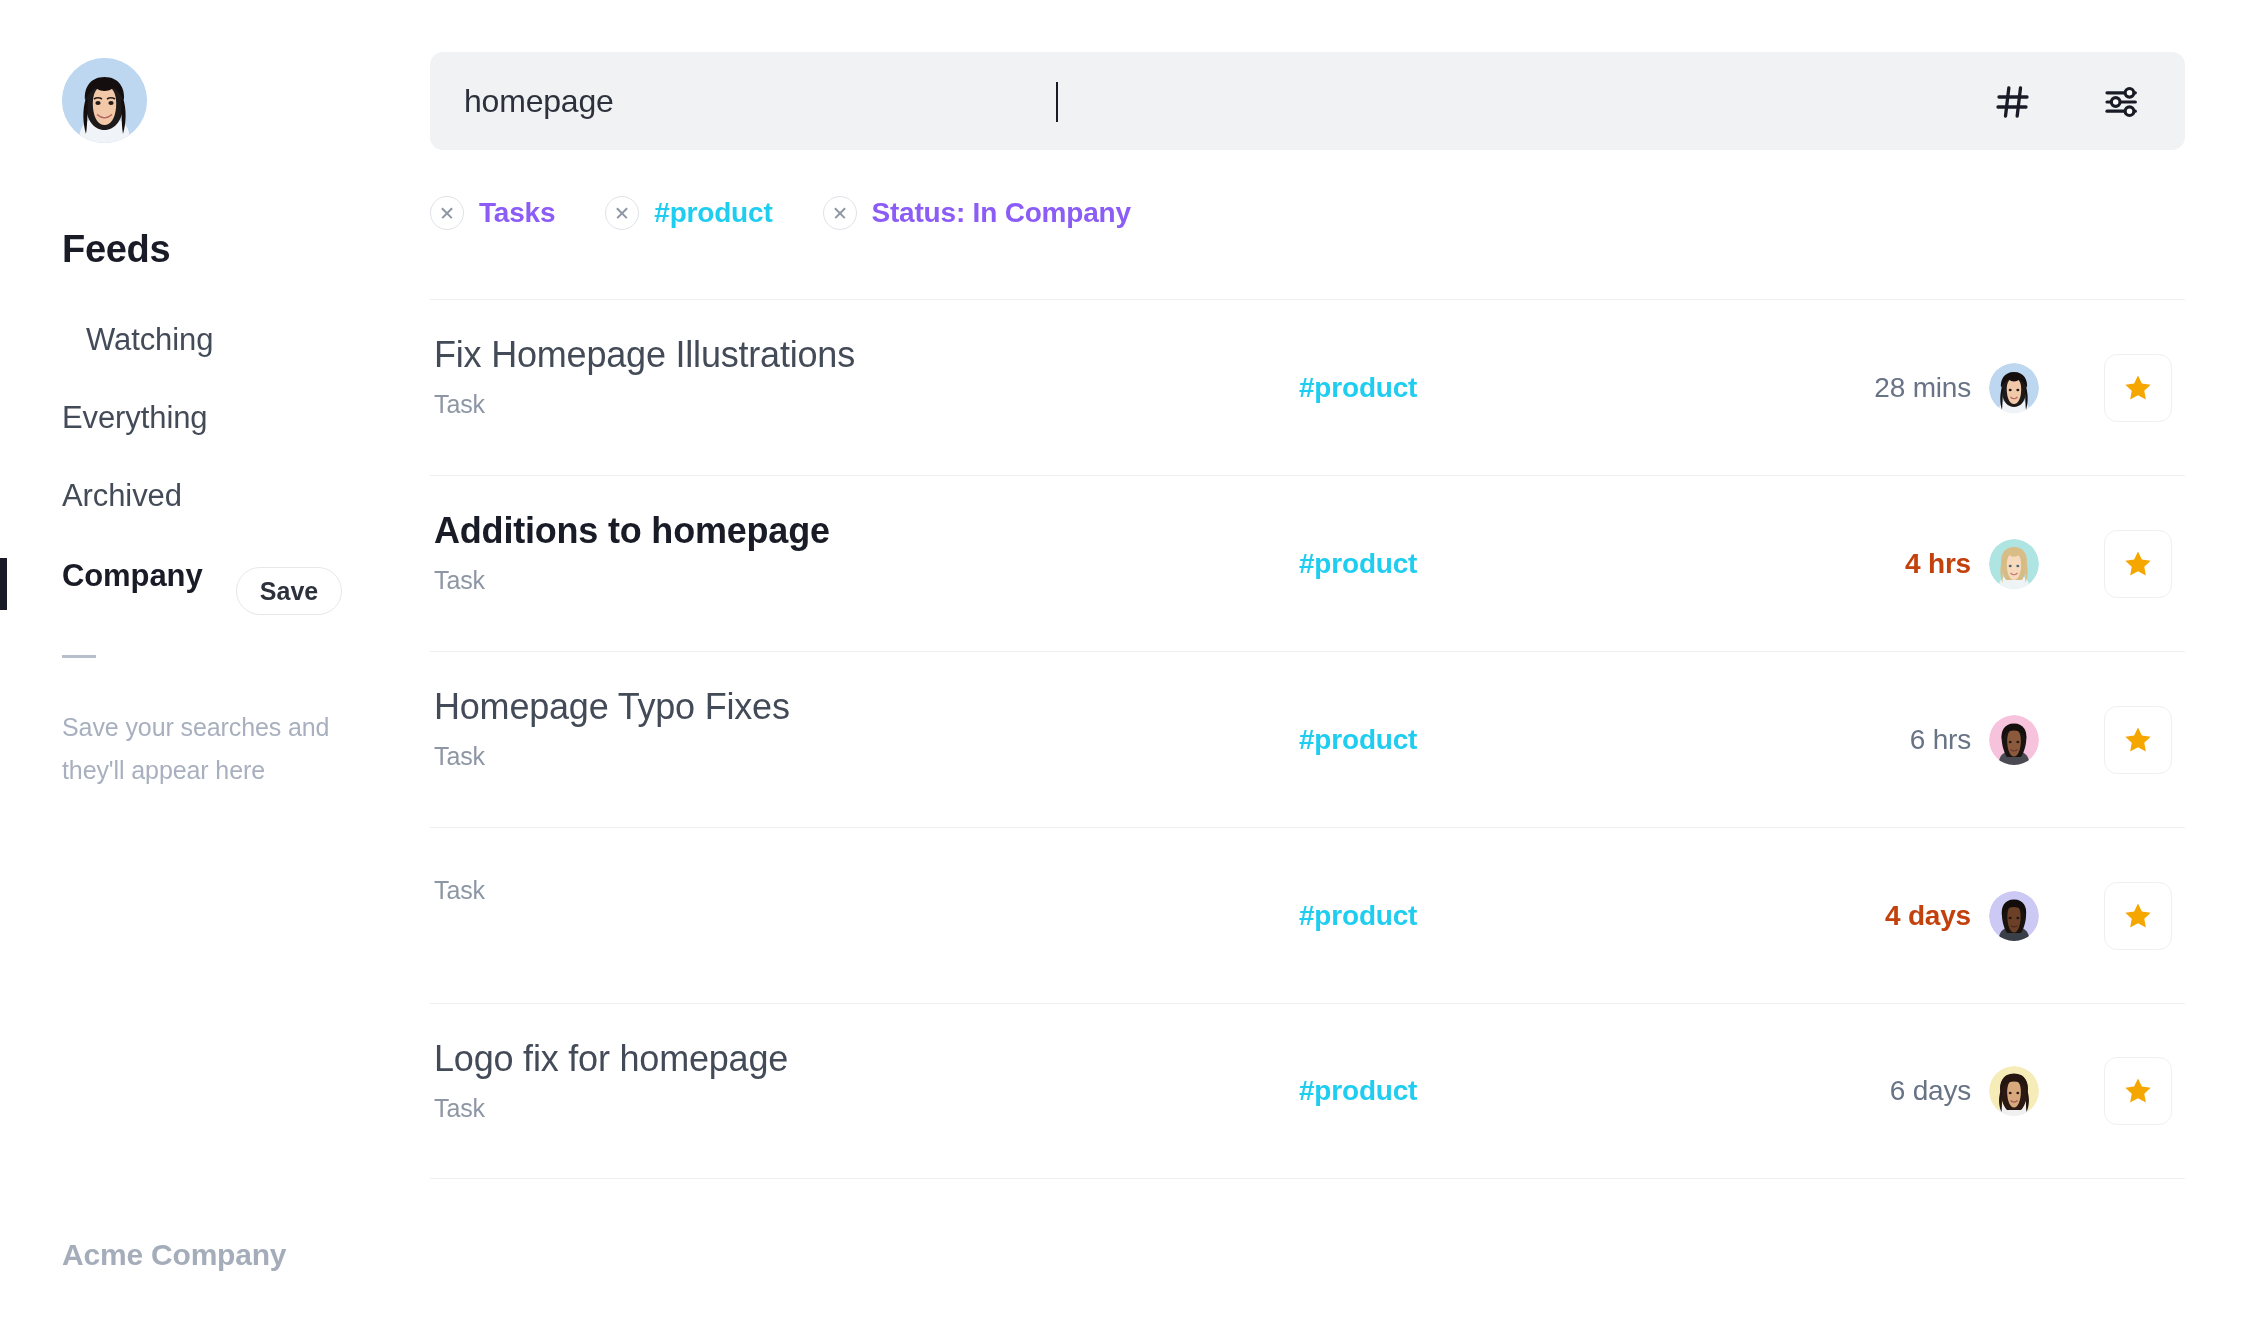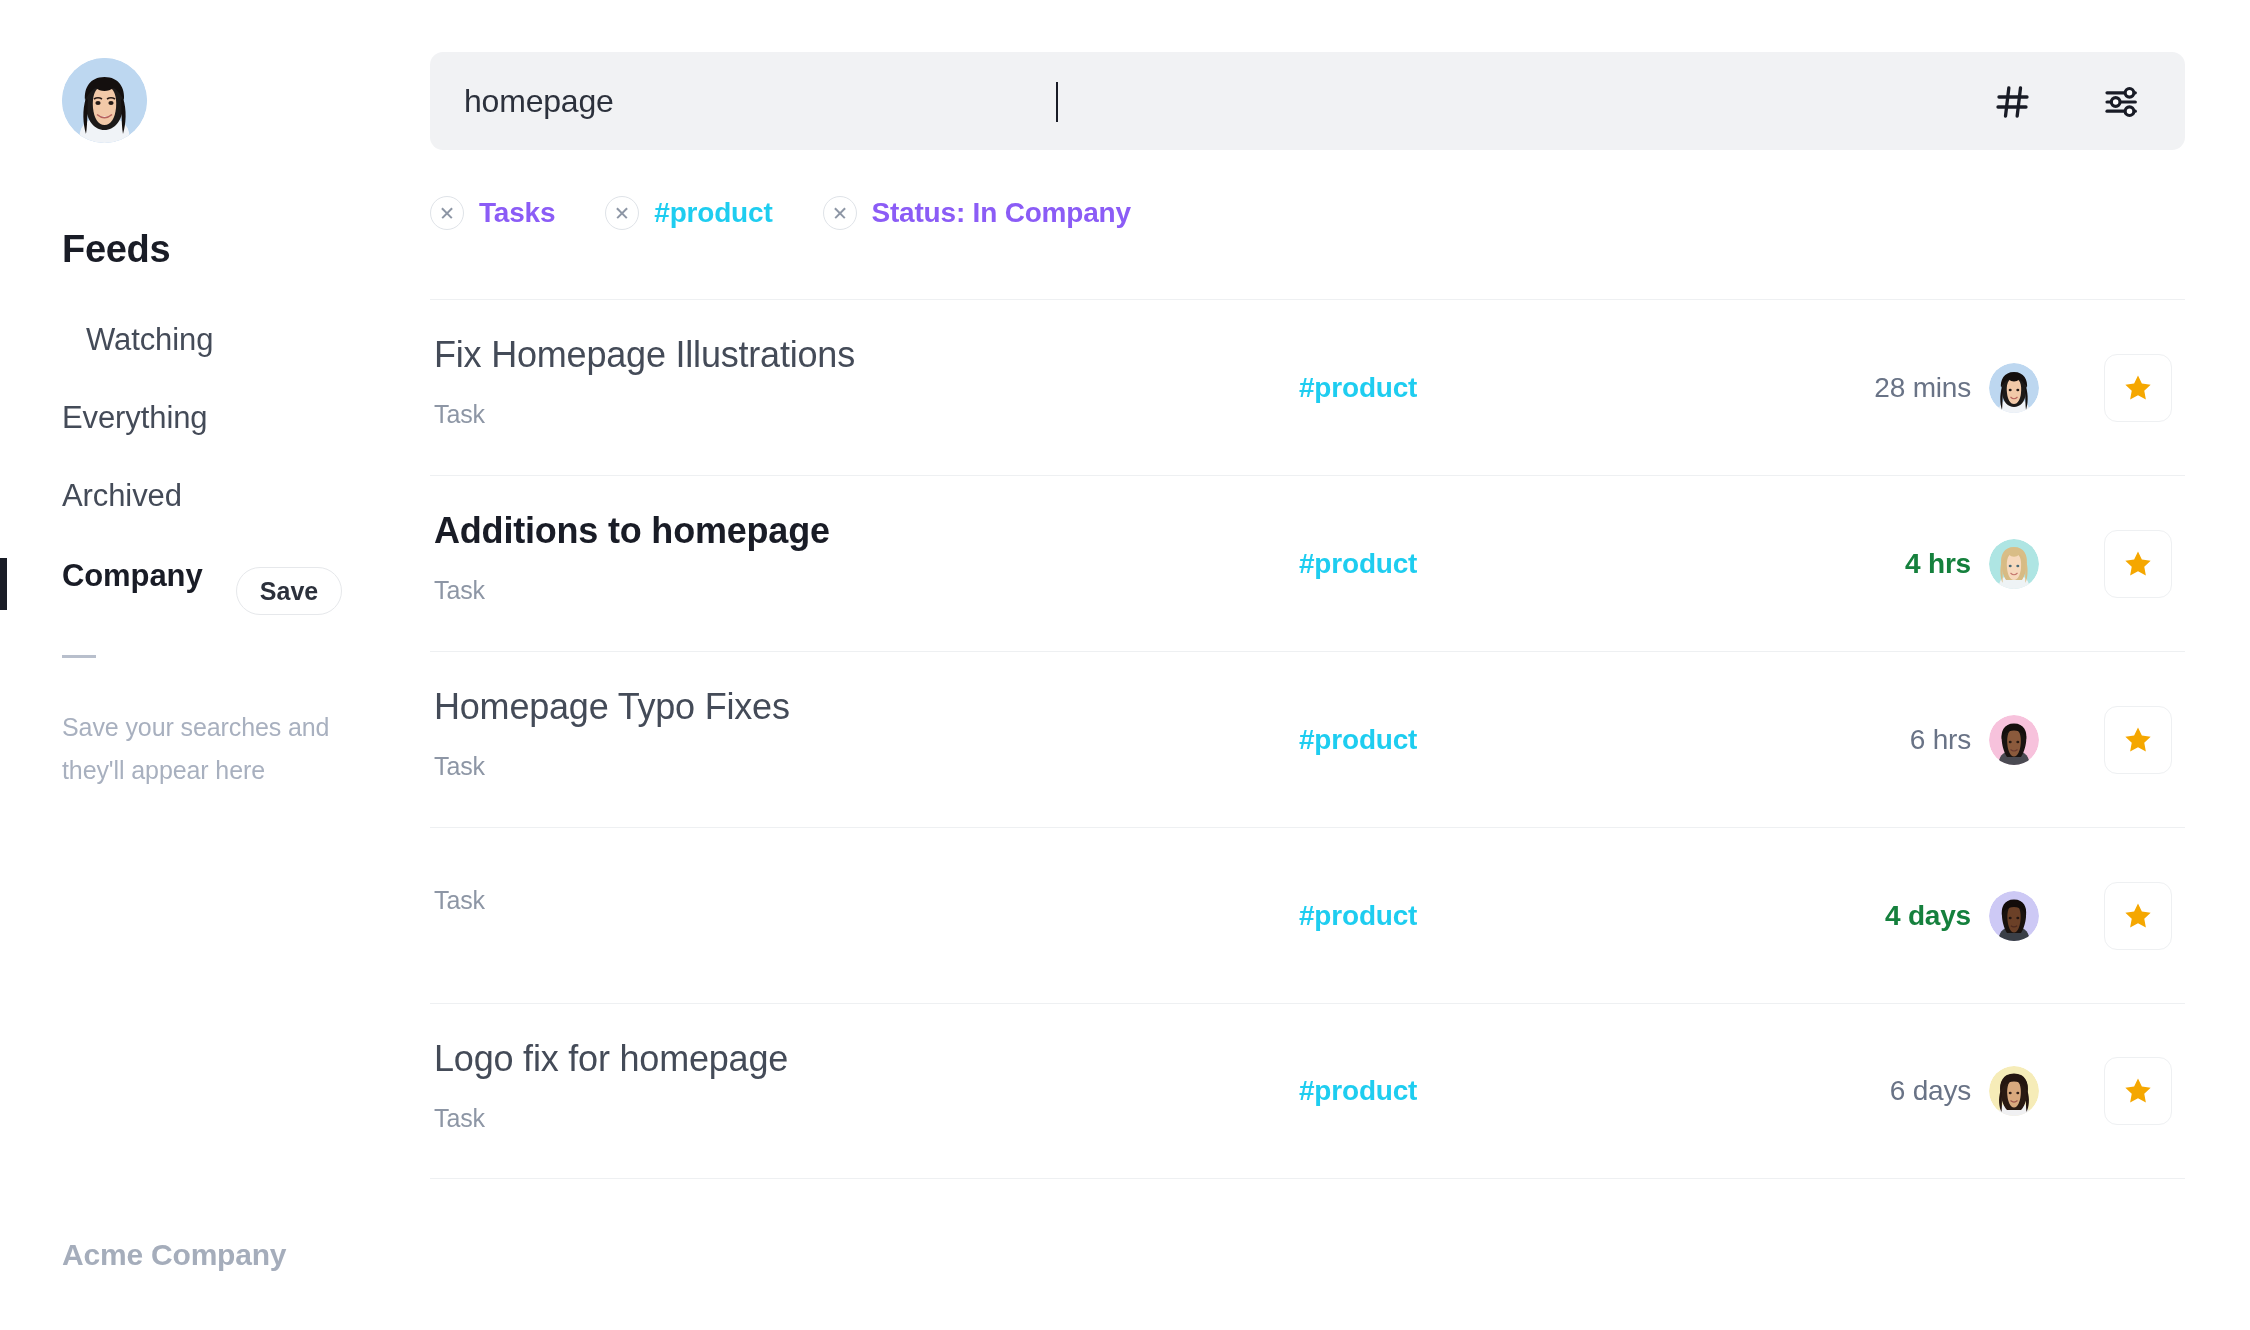--- a/index.html
+++ b/index.html
@@ -231,21 +231,21 @@
     color: #444b58;
     letter-spacing: -0.2px;
     white-space: nowrap;
   }
   .row-title.unread {
     font-weight: 700;
     color: #191c26;
   }
 
   .row-sub {
-    margin-top: 24px;
+    margin-top: 14px;
     font-size: 25px;
     color: #8d96a5;
     letter-spacing: -0.1px;
   }
 
   .row-tag {
     position: absolute;
     left: 869px;
     font-size: 28px;
     font-weight: 700;
@@ -258,21 +258,21 @@
     position: absolute;
     right: 214px;
     font-size: 28px;
     color: #697386;
     letter-spacing: -0.2px;
     white-space: nowrap;
     text-align: right;
   }
   .row-time.unread {
     font-weight: 700;
-    color: #15803d;
+    color: #c2410c;
   }
 
   .row-avatar {
     position: absolute;
     right: 146px;
     width: 50px; height: 50px;
     border-radius: 50%;
     overflow: hidden;
   }
 

